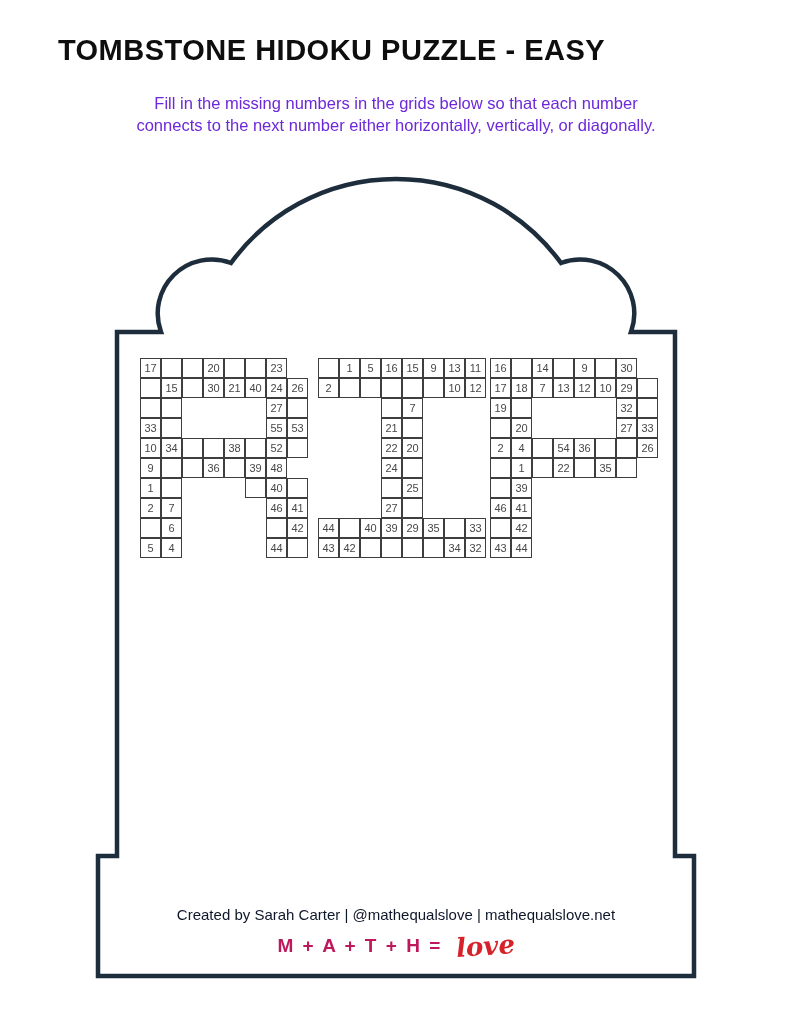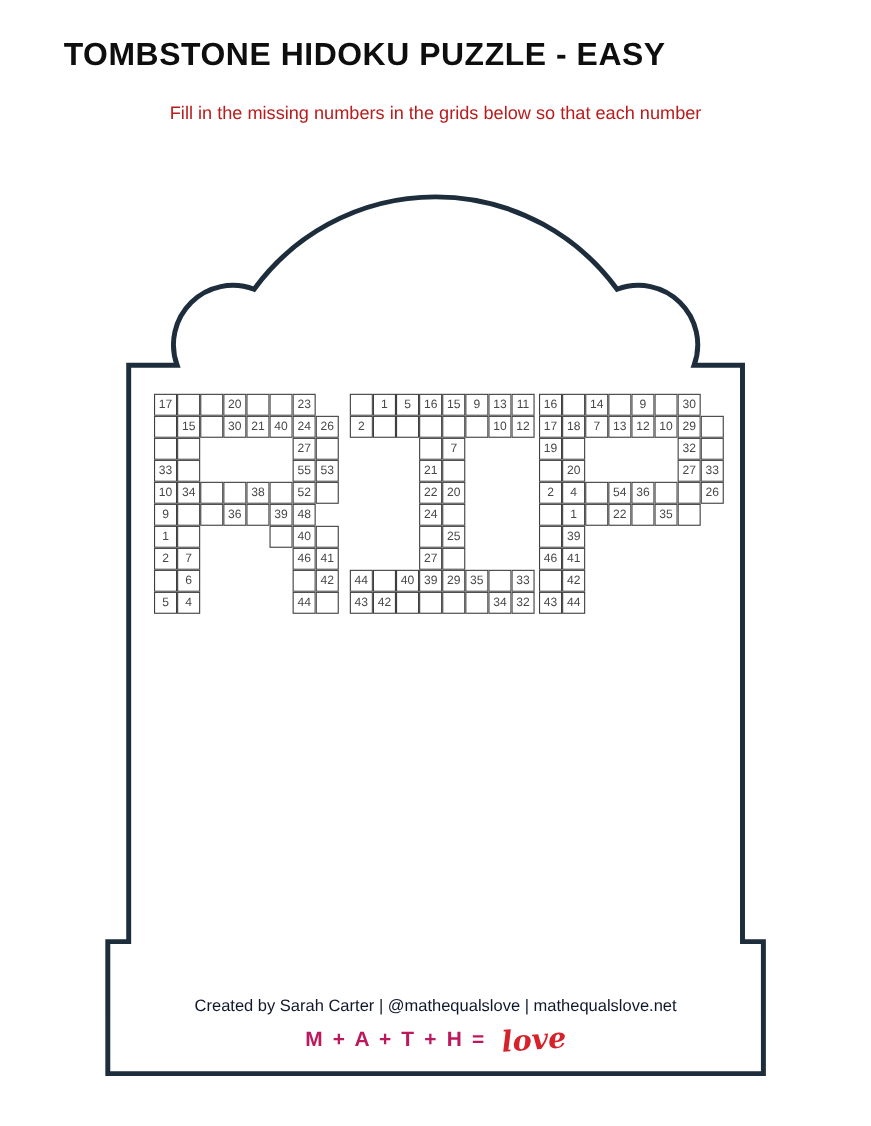--- a/index.html
+++ b/index.html
@@ -6,21 +6,21 @@
   html, body { width: 792px; height: 1024px; background: #ffffff; overflow: hidden; }
   body { position: relative; font-family: "Liberation Sans", sans-serif; }
 
   .page-title {
     position: absolute; top: 34px; left: 0; width: 663px;
     text-align: center; font-size: 29px; font-weight: 700;
     letter-spacing: 0.5px; color: #0e0e0e;
   }
   .instructions {
     position: absolute; top: 92px; left: 0; width: 792px;
-    text-align: center; font-size: 16.5px; line-height: 1.35; color: #b91c1c;
+    text-align: center; font-size: 16.5px; line-height: 1.35; color: #6d28d9;
   }
 
   .tombstone-svg { position: absolute; top: 0; left: 0; z-index: 0; }
 
   .hidoku-grid {
     position: absolute; top: 358px; z-index: 2;
     display: grid; grid-template-columns: repeat(8, 21px); grid-auto-rows: 20px;
   }
   .grid-r { left: 140px; }
   .grid-i { left: 318px; }
@@ -52,20 +52,21 @@
 </style>
 </head>
 <body>
 
 <main>
 
   <h1 class="page-title">TOMBSTONE HIDOKU PUZZLE - EASY</h1>
 
   <div class="instructions">
     <div>Fill in the missing numbers in the grids below so that each number</div>
+    <div>connects to the next number either horizontally, vertically, or diagonally.</div>
   </div>
 
   <svg class="tombstone-svg" width="792" height="1024" viewBox="0 0 792 1024">
     <path d="M 98 976
              L 98 856 L 117 856 L 117 332 L 161 332
              A 54 54 0 0 1 231 263
              A 204 204 0 0 1 561 263
              A 54 54 0 0 1 631 332
              L 675 332 L 675 856 L 694 856 L 694 976 Z" fill="none" stroke-width="4.5" stroke-linejoin="miter" stroke="#1d2d3c"></path>
   </svg>

